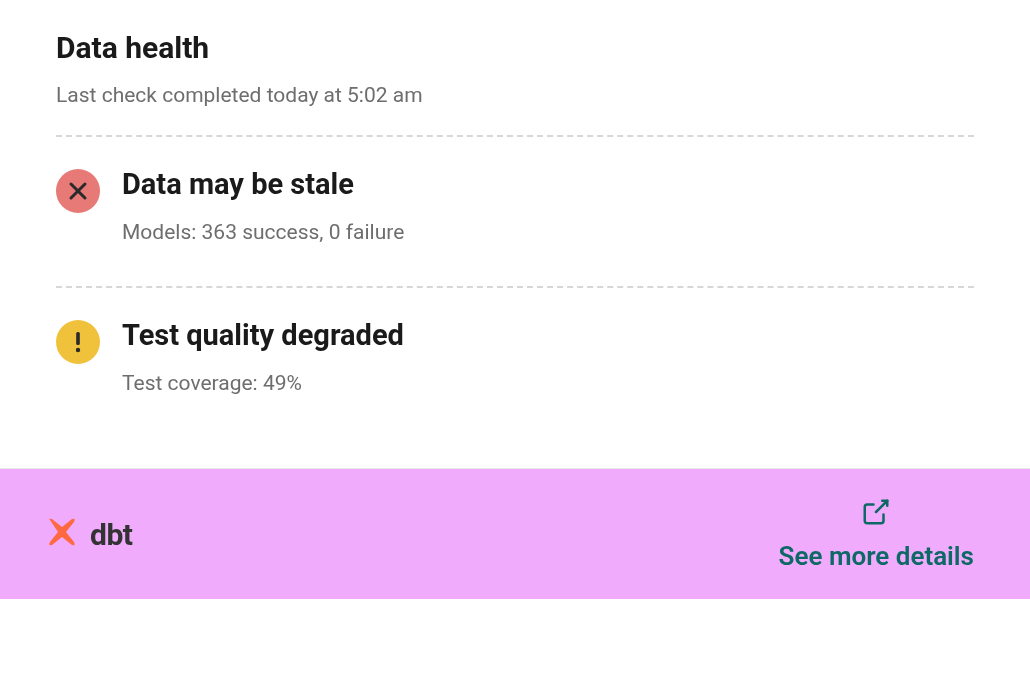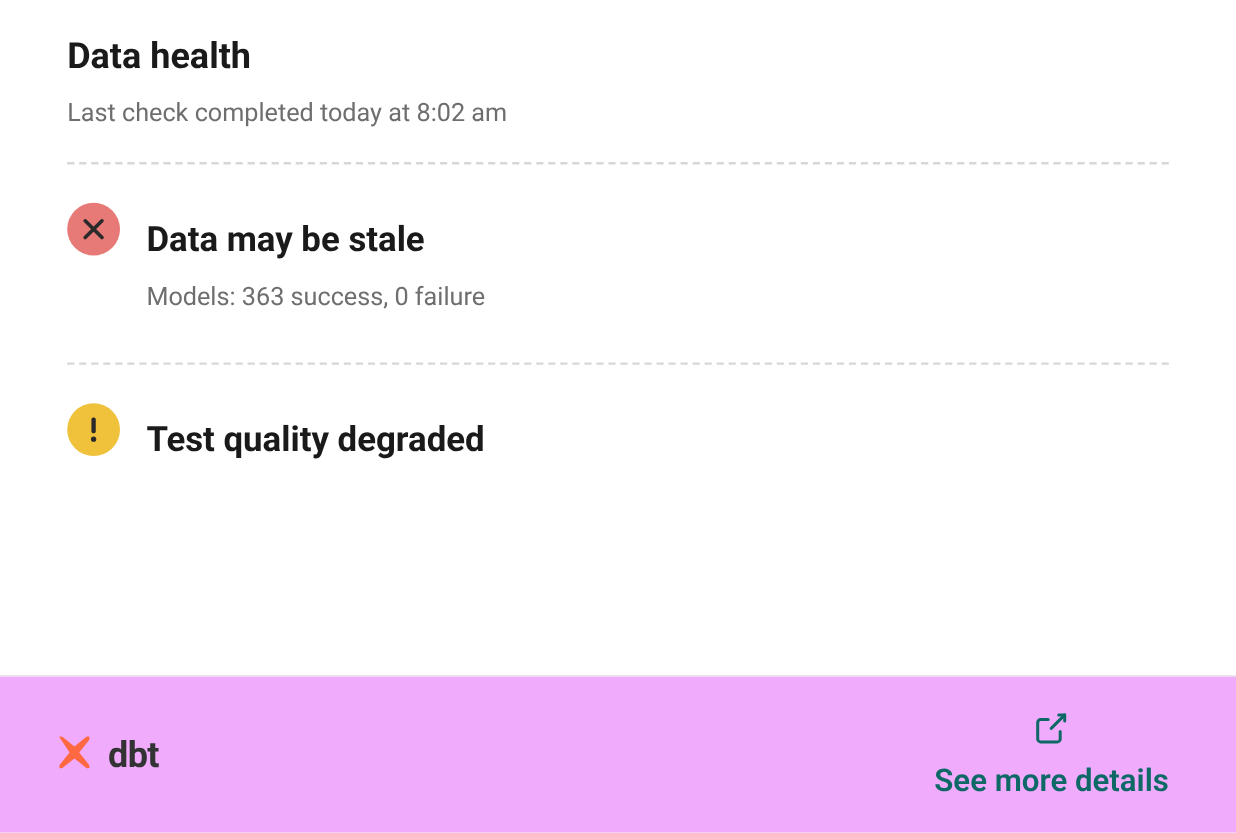--- a/index.html
+++ b/index.html
@@ -7,21 +7,21 @@
     margin: 0;
     padding: 0;
     width: 1030px;
     height: 694px;
     font-family: -apple-system, BlinkMacSystemFont, "Segoe UI", Roboto, Helvetica, Arial, sans-serif;
     background: #ffffff;
     color: #1a1a1a;
   }
   .card {
     width: 1030px;
-    height: 694px;
+    height: 599px;
     display: flex;
     flex-direction: column;
   }
   .content {
     flex: 1;
     padding: 30px 56px 20px 56px;
   }
   .title {
     font-size: 30px;
     font-weight: 700;
@@ -58,21 +58,21 @@
     background: #e77a76;
   }
   .status-warn {
     background: #f0c23b;
   }
   .status-icon svg { display:block; }
   .section-body { flex:1; }
   .section-title {
     font-size: 29px;
     font-weight: 700;
-    margin: 16px 0 18px 0;
+    margin: 0 0 18px 0;
     color: #1a1a1a;
     line-height: 1.2;
   }
   .detail {
     font-size: 21px;
     color: #6e6e6e;
     margin: 0 0 14px 0;
   }
   .footer {
     border-top: 1px solid #e6e6e6;
@@ -106,21 +106,21 @@
   }
   .see-more svg { display:block; }
 </style>
 </head>
 <body>
 
 <div class="card">
   <div class="content">
 
     <h1 class="title">Data health</h1>
-    <p class="subtitle">Last check completed today at 8:02 am</p>
+    <p class="subtitle">Last check completed today at 5:02 am</p>
 
     <hr class="divider">
 
     <div class="section">
       <div class="status-icon status-error">
         <svg width="20" height="20" viewBox="0 0 20 20" aria-hidden="true">
           <line x1="3" y1="3" x2="17" y2="17" stroke="#2a2a2a" stroke-width="3" stroke-linecap="round"></line>
           <line x1="17" y1="3" x2="3" y2="17" stroke="#2a2a2a" stroke-width="3" stroke-linecap="round"></line>
         </svg>
       </div>
@@ -134,20 +134,21 @@
 
     <div class="section">
       <div class="status-icon status-warn">
         <svg width="8" height="26" viewBox="0 0 8 26" aria-hidden="true">
           <rect x="2.2" y="3" width="3.6" height="13" rx="1.5" fill="#2a2a2a"></rect>
           <circle cx="4" cy="21" r="2.2" fill="#2a2a2a"></circle>
         </svg>
       </div>
       <div class="section-body">
         <h2 class="section-title">Test quality degraded</h2>
+        <p class="detail">Test coverage: 49%</p>
       </div>
     </div>
 
   </div>
 
   <div class="footer">
     <div class="brand">
       <span>
         <svg width="36" height="36" viewBox="0 0 36 36" aria-hidden="true">
           <path d="M6 6 Q4 4 8 5 L18 13 L28 5 Q32 4 30 8 L22 18 L30 28 Q32 32 28 31 L18 23 L8 31 Q4 32 6 28 L14 18 Z" fill="#ff6941"></path>

